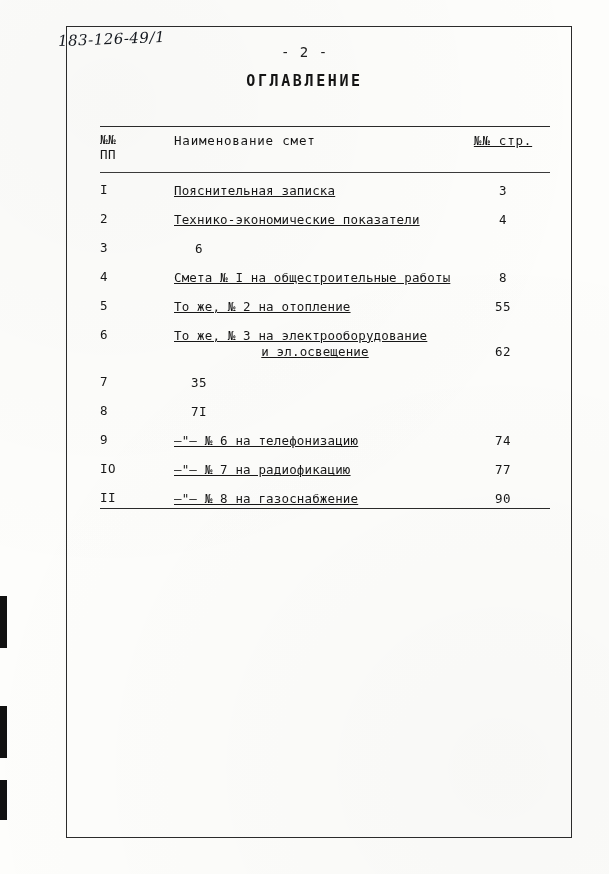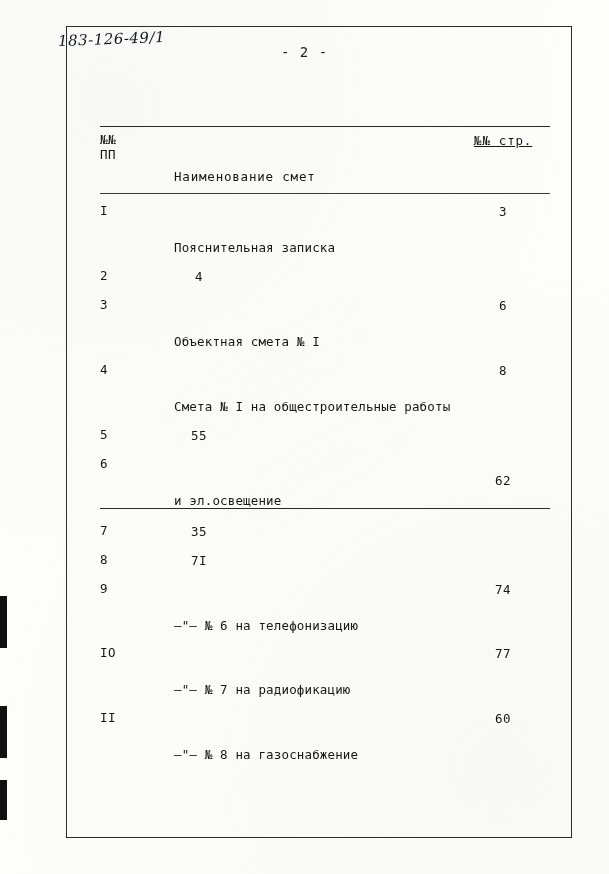--- a/index.html
+++ b/index.html
@@ -116,21 +116,20 @@
     color: #161616;
   }
   .col-num {
     width: 52px;
     flex: 0 0 52px;
     line-height: 1.18;
   }
   .col-name {
     flex: 1 1 auto;
     padding-left: 22px;
-    margin-top: 36px;
   }
   .col-page {
     width: 94px;
     flex: 0 0 94px;
     text-align: center;
   }
   .head-row .col-num { letter-spacing: 0.5px; }
   .head-row .col-name { letter-spacing: 0.8px; }
   .head-row .col-page { letter-spacing: 0.8px; text-decoration: underline; }
 
@@ -141,25 +140,25 @@
   .row {
     display: flex;
     align-items: flex-start;
     font-family: "DejaVu Sans Mono", monospace;
     font-size: 12.5px;
     color: #171717;
     margin-bottom: 12px;
     min-height: 17px;
   }
   .row .col-num { letter-spacing: 0.4px; }
-  .row .col-name { letter-spacing: 0.15px; line-height: 1.35; }
+  .row .col-name { letter-spacing: 0.15px; line-height: 1.35; text-decoration: underline; }
   .row .col-page { letter-spacing: 0.4px; }
   .row.two-line .col-page { padding-top: 16px; text-align: center; }
   .row.two-line { margin-bottom: 14px; }
-  .name-line2 { display: block; }
+  .name-line2 { display: block; text-align: center; }
 
   .bottom-rule-wrap {
     position: absolute;
     left: 100px;
     top: 508px;
     width: 450px;
   }
 </style>
 </head>
 <body>
@@ -169,20 +168,21 @@
   <div class="edge-mark m1"></div>
   <div class="edge-mark m2"></div>
   <div class="edge-mark m3"></div>
 
   <div class="doc-frame"></div>
 
   <div class="archive-no">183-126-49/1</div>
 
   <div class="page-number">- 2 -</div>
 
+  <div class="doc-title">ОГЛАВЛЕНИЕ</div>
 
   <div class="toc">
     <div class="rule"></div>
 
     <div class="head-row">
       <div class="col-num">
         <div>№№</div>
         <div>ПП</div>
       </div>
       <div class="col-name">Наименование смет</div>
@@ -192,39 +192,41 @@
     <div class="rule thin"></div>
 
     <div class="rows">
       <div class="row">
         <div class="col-num">I</div>
         <div class="col-name">Пояснительная записка</div>
         <div class="col-page">3</div>
       </div>
       <div class="row">
         <div class="col-num">2</div>
+        <div class="col-name">Технико-экономические показатели</div>
         <div class="col-page">4</div>
       </div>
       <div class="row">
         <div class="col-num">3</div>
-        <div class="col-name">Объектная смета № I</div>
         <div class="col-page">6</div>
       </div>
       <div class="row">
         <div class="col-num">4</div>
         <div class="col-name">Смета № I на общестроительные работы</div>
         <div class="col-page">8</div>
       </div>
       <div class="row">
         <div class="col-num">5</div>
+        <div class="col-name">То же, № 2 на отопление</div>
         <div class="col-page">55</div>
       </div>
       <div class="row two-line">
         <div class="col-num">6</div>
         <div class="col-name">
+          <span>То же, № 3 на электрооборудование</span>
           <span class="name-line2">и эл.освещение</span>
         </div>
         <div class="col-page">62</div>
       </div>
       <div class="row">
         <div class="col-num">7</div>
         <div class="col-page">35</div>
       </div>
       <div class="row">
         <div class="col-num">8</div>
@@ -236,21 +238,21 @@
         <div class="col-page">74</div>
       </div>
       <div class="row">
         <div class="col-num">IO</div>
         <div class="col-name">–"–  № 7 на радиофикацию</div>
         <div class="col-page">77</div>
       </div>
       <div class="row">
         <div class="col-num">II</div>
         <div class="col-name">–"– № 8  на газоснабжение</div>
-        <div class="col-page">60</div>
+        <div class="col-page">90</div>
       </div>
     </div>
   </div>
 
   <div class="bottom-rule-wrap">
     <div class="rule"></div>
   </div>
 
 </div>
 

